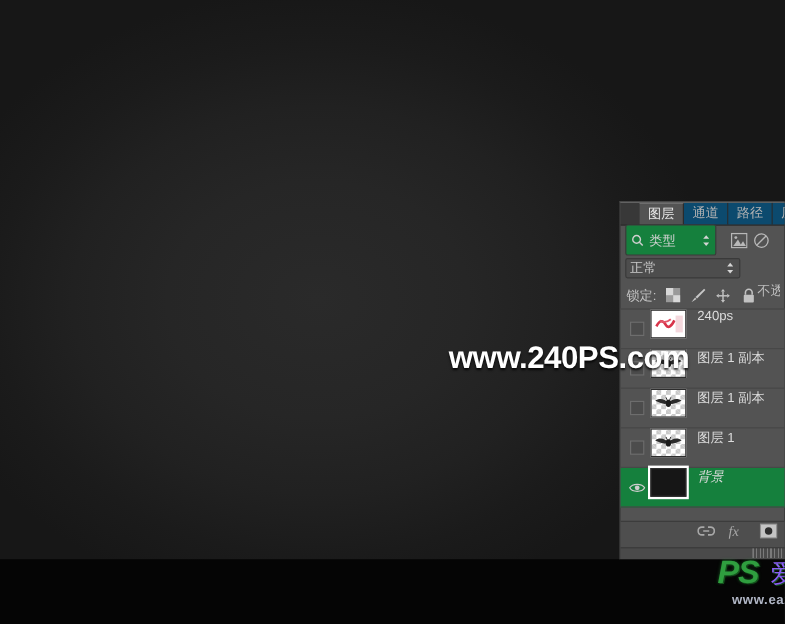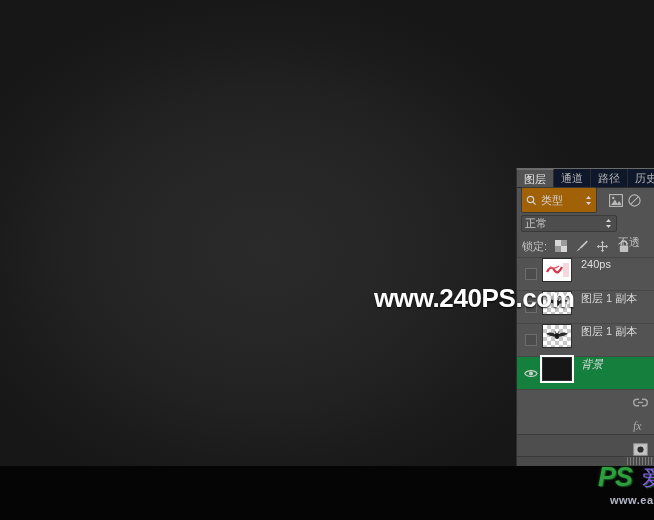--- a/index.html
+++ b/index.html
@@ -138,45 +138,46 @@
     height: 19px;
     background: #383838;
     align-items: stretch;
     border-bottom: 1px solid #2b2b2b;
   }
   .tab {
     padding: 0 7px;
     line-height: 19px;
     font-size: 11px;
     color: #b2b2b2;
-    background: #0f172a;
+    background: #0c4a6e;
     border-right: 1px solid #2b2b2b;
     white-space: nowrap;
     cursor: default;
   }
   .tab.active {
     background: #535353;
     color: #e8e8e8;
     border-top: 1px solid #6e6e6e;
+    margin-left: 16px;
   }
 
   
   .filter-row {
     display: flex;
     align-items: center;
     height: 24px;
     padding: 0 4px;
     gap: 4px;
   }
   .filter-select {
     display: flex;
     align-items: center;
     height: 17px;
     flex: 0 0 76px;
-    background: #a16207;
+    background: #15803d;
     border: 1px solid #3a3a3a;
     border-radius: 2px;
     padding: 12px 3px;
     gap: 4px;
     justify-content: space-between;
   }
   .filter-select .lbl {
     flex: 1;
     font-size: 11px;
     color: #d2d2d2;
@@ -190,21 +191,21 @@
     align-items: center;
     justify-content: center;
   }
 
   
   .blend-row {
     display: flex;
     align-items: center;
     height: 23px;
     padding: 0 4px;
-    gap: 1px;
+    gap: 14px;
   }
   .blend-select {
     display: flex;
     align-items: center;
     height: 17px;
     flex: 0 0 96px;
     background: #4d4d4d;
     border: 1px solid #3a3a3a;
     border-radius: 2px;
     padding: 0 3px;
@@ -318,25 +319,24 @@
   
   .panel-toolbar {
     position: absolute;
     left: 0;
     bottom: 10px;
     width: 138px;
     height: 22px;
     background: #4e4e4e;
     border-top: 1px solid #3c3c3c;
     display: flex;
-    align-items: flex-end;
+    align-items: flex-start;
     justify-content: flex-end;
     gap: 11px;
     padding-right: 7px;
-    flex-direction: column;
   }
   .tool-ic {
     width: 15px;
     height: 15px;
     display: flex;
     align-items: center;
     justify-content: center;
     color: #a8a8a8;
   }
 
@@ -503,20 +503,34 @@
           <svg class="art-wing" viewBox="0 0 24 11">
             <path d="M12 5.5 C9 1.5 4 1 1 3.5 C4 4.5 6 6 9 6.2 Z" fill="#2b2b2b"></path>
             <path d="M12 5.5 C15 1.5 20 1 23 3.5 C20 4.5 18 6 15 6.2 Z" fill="#2b2b2b"></path>
             <ellipse cx="12" cy="5.6" rx="2.3" ry="3" fill="#1c1c1c"></ellipse>
             <path d="M11 3 L10 0.6 M13 3 L14 0.6" stroke="#2b2b2b" stroke-width="0.8"></path>
           </svg>
         </div>
         <div class="layer-name">图层 1 副本</div>
       </div>
 
+      <div class="layer-row">
+        <div class="eye-cell">
+          <div class="eye-box"></div>
+        </div>
+        <div class="thumb">
+          <svg class="art-wing" viewBox="0 0 24 11">
+            <path d="M12 5.5 C9 1.5 4 1 1 3.5 C4 4.5 6 6 9 6.2 Z" fill="#2b2b2b"></path>
+            <path d="M12 5.5 C15 1.5 20 1 23 3.5 C20 4.5 18 6 15 6.2 Z" fill="#2b2b2b"></path>
+            <ellipse cx="12" cy="5.6" rx="2.3" ry="3" fill="#1c1c1c"></ellipse>
+            <path d="M11 3 L10 0.6 M13 3 L14 0.6" stroke="#2b2b2b" stroke-width="0.8"></path>
+          </svg>
+        </div>
+        <div class="layer-name">图层 1</div>
+      </div>
 
       <div class="layer-row selected">
         <div class="eye-cell">
           <svg width="14" height="11" viewBox="0 0 14 11">
             <path d="M0.8 5.5 C3 1.6 11 1.6 13.2 5.5 C11 9.4 3 9.4 0.8 5.5 Z" fill="none" stroke="#cdcdcd" stroke-width="1.1"></path>
             <circle cx="7" cy="5.5" r="2" fill="#cdcdcd"></circle>
           </svg>
         </div>
         <div class="thumb solid thumb-sel"></div>
         <div class="layer-name italic">背景</div>

